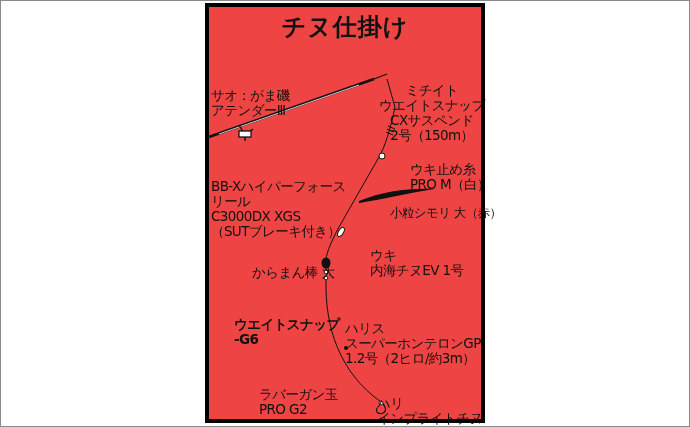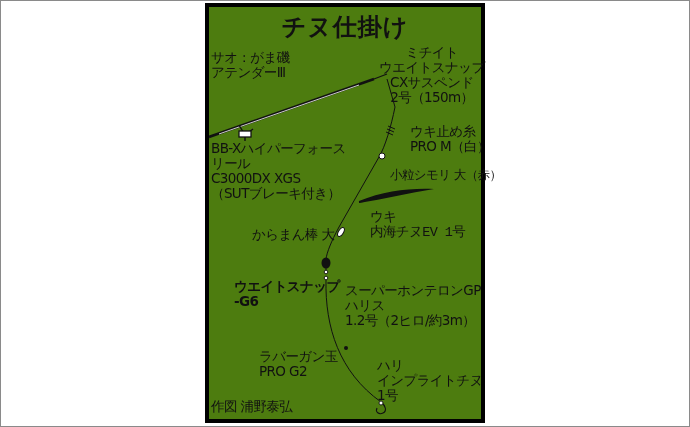--- a/index.html
+++ b/index.html
@@ -8,29 +8,30 @@
       background: #ffffff;
       font-family: "DejaVu Sans", "Liberation Sans", sans-serif;
       color: #111;
     }
     .outer-border {
       position: absolute; left: 0; top: 0; width: 688px; height: 425px;
       border: 1px solid #8a8a8a;
     }
     .frame {
       position: absolute; left: 205px; top: 3px; width: 272px; height: 412px;
-      border: 4px solid #000; background: #4d7c0f;
+      border: 4px solid #000; background: #ef4444;
     }
     .title {
       position: absolute; left: 0; top: 4px; width: 100%; text-align: center;
       font-size: 24px; font-weight: bold; letter-spacing: 1px;
     }
     .lbl {
       position: absolute; font-size: 13.5px; line-height: 15px; white-space: nowrap;
       letter-spacing: -0.6px;
+      margin-top: 38px;
     }
     .lbl span { display: block; }
     svg.diagram { position: absolute; left: 0; top: 0; }
   </style>
 </head>
 <body>
 
 <div class="outer-border"></div>
 
 <div class="frame">
@@ -103,38 +104,38 @@
     <span>PRO M（白）</span>
   </div>
 
   <div class="lbl" style="left:2px; top:134px;">
     <span>BB-Xハイパーフォース</span>
     <span>リール</span>
     <span>C3000DX XGS</span>
     <span>（SUTブレーキ付き）</span>
   </div>
 
-  <div class="lbl" style="left:161px; top:203px;font-family:Liberation Mono, monospace;">
+  <div class="lbl" style="left:161px; top:203px;">
     <span>ウキ</span>
     <span>内海チヌEV 1号</span>
   </div>
 
   <div class="lbl" style="left:43px; top:220px;">
     <span>からまん棒 大</span>
   </div>
 
 
   <div class="lbl" style="left:25px; top:272px;font-weight:bold;">
     <span>ウエイトスナップ</span>
     <span>-G6</span>
   </div>
 
   <div class="lbl" style="left:136px; top:276px;">
+    <span>ハリス</span>
     <span>スーパーホンテロンGP</span>
-    <span>ハリス</span>
     <span>1.2号（2ヒロ/約3m）</span>
   </div>
 
   <div class="lbl" style="left:50px; top:342px;">
     <span>ラバーガン玉</span>
     <span>PRO G2</span>
   </div>
 
   <div class="lbl" style="left:168px; top:351px;">
     <span>ハリ</span>

